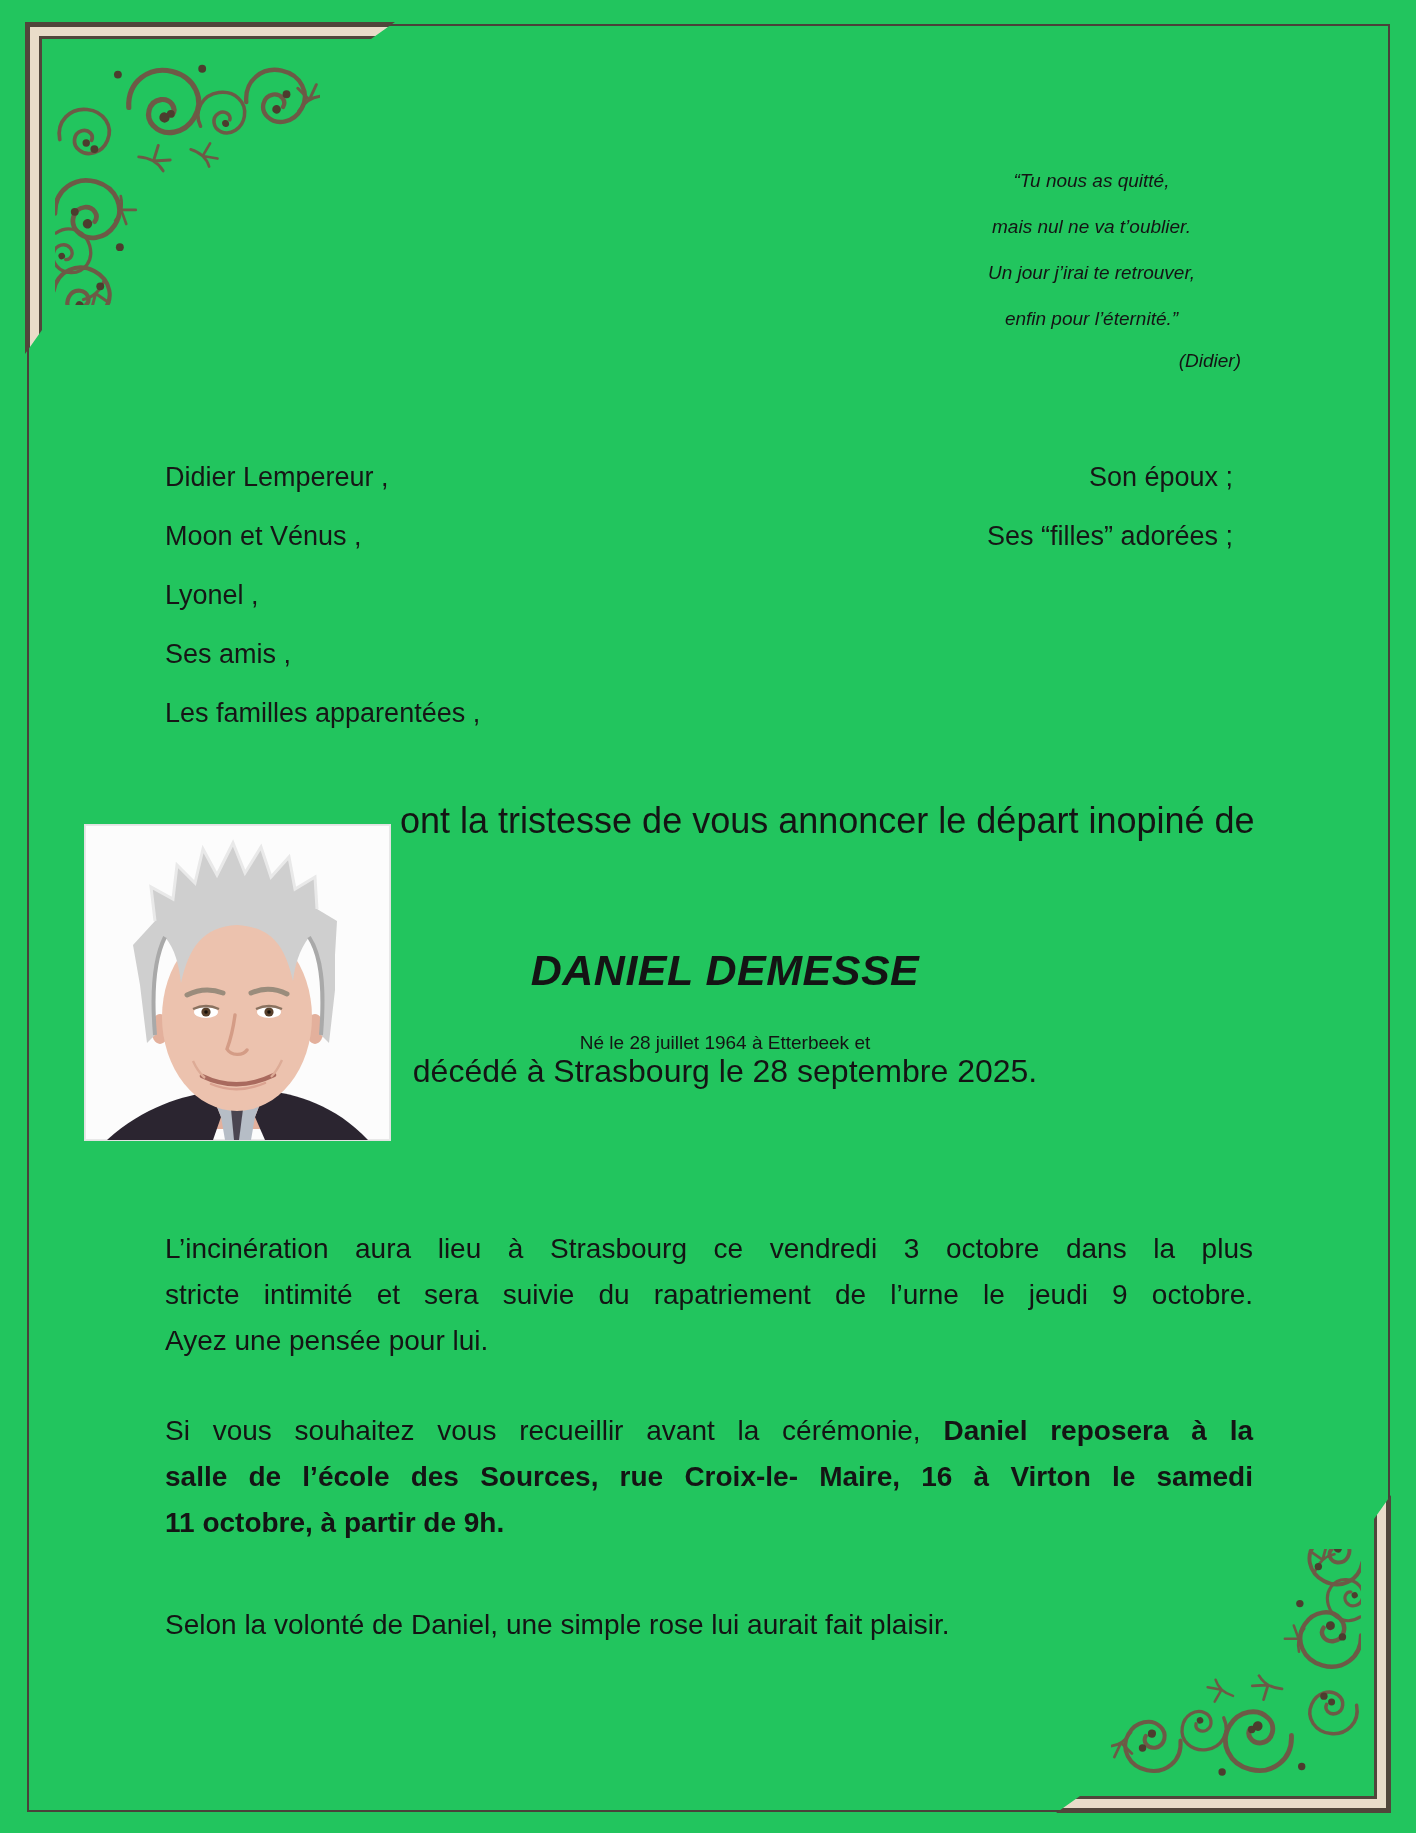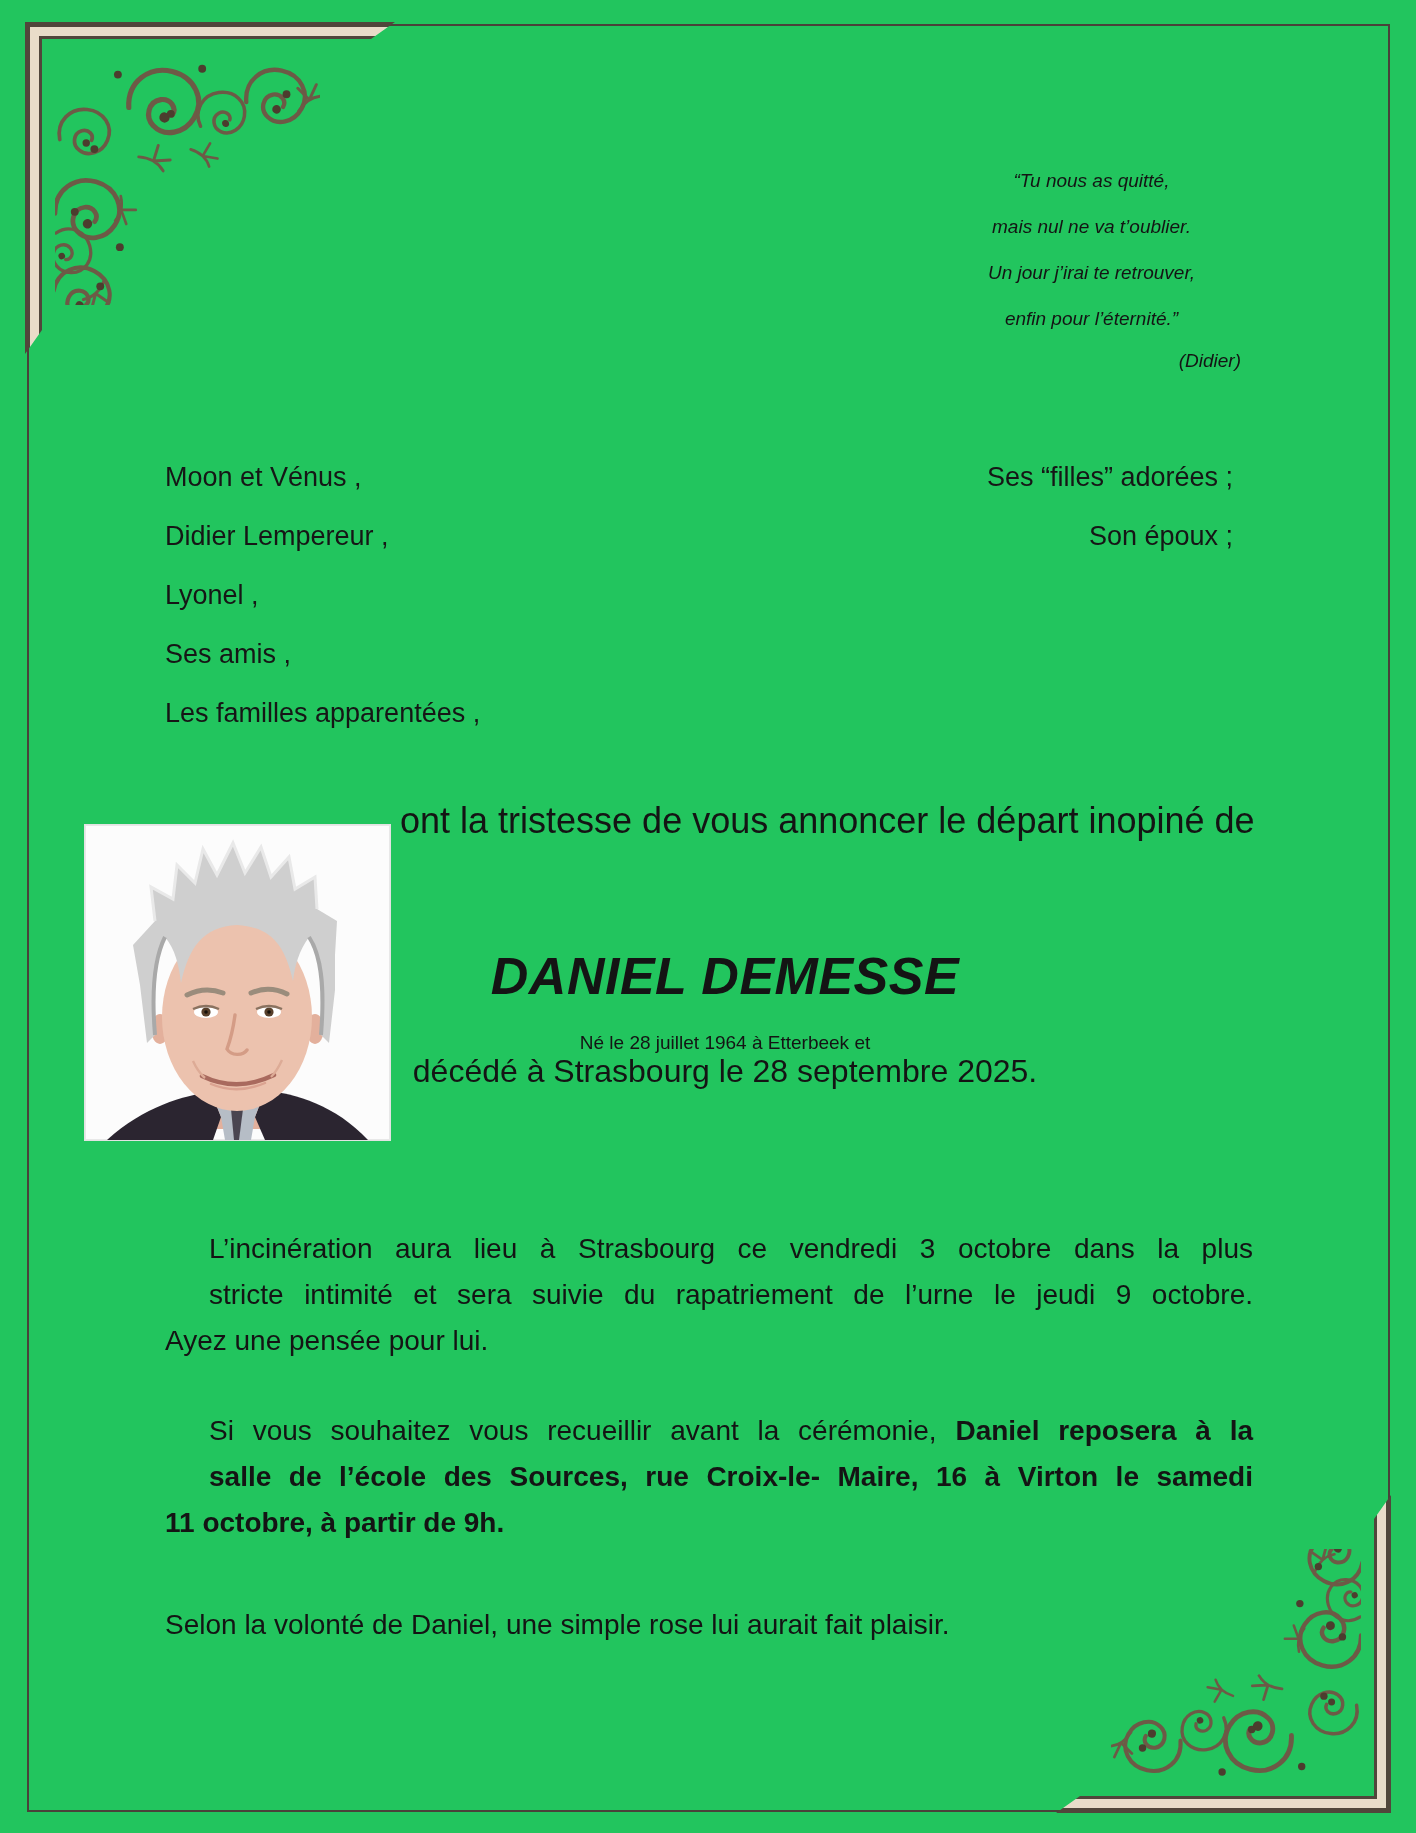--- a/index.html
+++ b/index.html
@@ -31,27 +31,27 @@
   .quote{position:absolute;top:158px;left:940px;width:303px;
     font-style:italic;font-size:19px;line-height:50px;text-align:center;color:#141414;}
   .quote .attr{display:block;text-align:right;margin-top:-6px;padding-right:2px;}
   
   .mourners{position:absolute;top:448px;left:165px;right:163px;font-size:27px;color:#161616;}
   .m-row{display:flex;justify-content:space-between;line-height:59px;height:59px;}
   .m-right{padding-right:20px;}
   
   .announce{position:absolute;left:400px;top:800px;font-size:36px;color:#141414;}
   .center-col{position:absolute;left:280px;width:890px;text-align:center;color:#141414;}
-  .name-title{top:946px;font-size:52px;font-weight:bold;font-style:italic;letter-spacing:.5px;}
+  .name-title{top:946px;font-size:43px;font-weight:bold;font-style:italic;letter-spacing:.5px;}
   .birth{top:1032px;font-size:19px;}
   .death{top:1053px;font-size:32px;}
   
   .bodycol{position:absolute;left:165px;width:1088px;font-size:28px;color:#141414;}
   .line{display:block;line-height:46px;}
-  .jline{text-align:justify;text-align-last:justify;white-space:nowrap;margin-left:44px;}
+  .jline{text-align:justify;text-align-last:justify;white-space:nowrap;}
   .p1{top:1226px;} .p2{top:1318px;} .p3{top:1408px;} .p4{top:1548px;} .p5{top:1602px;}
   .bold{font-weight:bold;}
   
   .photo{position:absolute;left:85px;top:825px;width:305px;height:315px;
     box-shadow:0 0 0 1px #e3e3e3;background:#fcfcfc;}
   .photo svg{display:block;width:100%;height:100%;}
 </style>
 </head>
 <body>
 
@@ -128,26 +128,26 @@
   <div class="quote">
     <span class="line">“Tu nous as quitté,</span>
     <span class="line">mais nul ne va t’oublier.</span>
     <span class="line">Un jour j’irai te retrouver,</span>
     <span class="line">enfin pour l’éternité.”</span>
     <span class="attr">(Didier)</span>
   </div>
 
   <div class="mourners">
     <div class="m-row">
+      <span>Didier Lempereur ,</span>
+      <span class="m-right">Son époux ;</span>
+    </div>
+    <div class="m-row">
       <span>Moon et Vénus ,</span>
       <span class="m-right">Ses “filles” adorées ;</span>
-    </div>
-    <div class="m-row">
-      <span>Didier Lempereur ,</span>
-      <span class="m-right">Son époux ;</span>
     </div>
     <div class="m-row">
       <span>Lyonel ,</span>
       <span class="m-right"></span>
     </div>
     <div class="m-row">
       <span>Ses amis ,</span>
       <span class="m-right"></span>
     </div>
     <div class="m-row">

